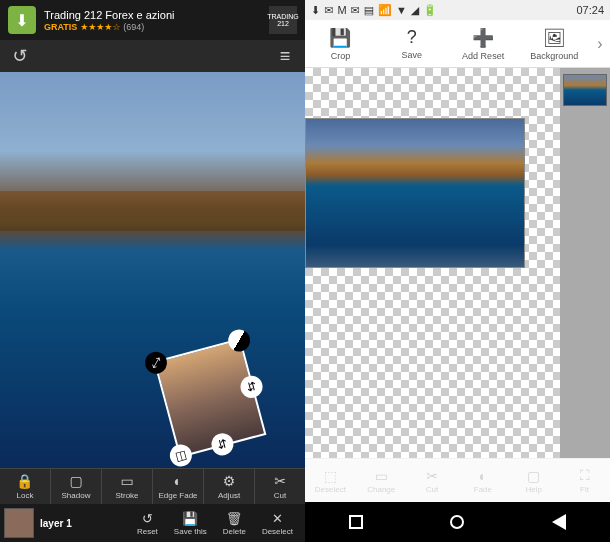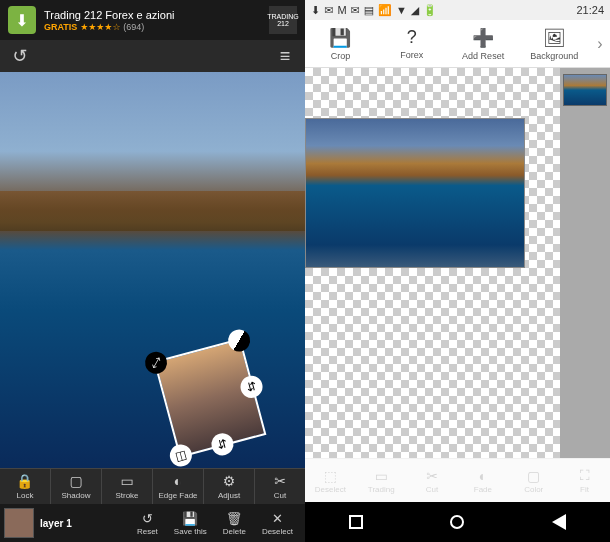--- a/index.html
+++ b/index.html
@@ -178,33 +178,33 @@
         <span>✉</span>
         <span>M</span>
         <span>✉</span>
         <span>▤</span>
         <span>📶</span>
         <span>▼</span>
         <span>◢</span>
         <span>🔋</span>
       </div>
     <div class="status-icons">
-      <span>21:24</span>
+      <span>07:24</span>
     </div>
   </div>
 
   <div class="top-toolbar">
     <div id="tt-buttons" style="display:flex;flex:1">
         <div class="tt-btn">
           <div class="tt-btn-icon">💾</div>
           <div>Crop</div>
         </div>
         <div class="tt-btn">
           <div class="tt-btn-icon">?</div>
-          <div>Forex</div>
+          <div>Save</div>
         </div>
         <div class="tt-btn">
           <div class="tt-btn-icon">➕</div>
           <div>Add Reset</div>
         </div>
         <div class="tt-btn">
           <div class="tt-btn-icon">🖼</div>
           <div>Background</div>
         </div>
       </div>
@@ -220,33 +220,33 @@
     </div>
   </div>
 
   <div class="bottom-tools" id="bottom-tools">
       <div class="bt-btn">
         <div class="bt-icon">⬚</div>
         <div>Deselect</div>
       </div>
       <div class="bt-btn">
         <div class="bt-icon">▭</div>
-        <div>Trading</div>
+        <div>Change</div>
       </div>
       <div class="bt-btn">
         <div class="bt-icon">✂</div>
         <div>Cut</div>
       </div>
       <div class="bt-btn">
         <div class="bt-icon">◐</div>
         <div>Fade</div>
       </div>
       <div class="bt-btn">
         <div class="bt-icon">▢</div>
-        <div>Color</div>
+        <div>Help</div>
       </div>
       <div class="bt-btn">
         <div class="bt-icon">⛶</div>
         <div>Fit</div>
       </div>
     </div>
 
   <div class="nav-bar">
     <div class="nav-btn">
         <div class="nav-square"></div>

